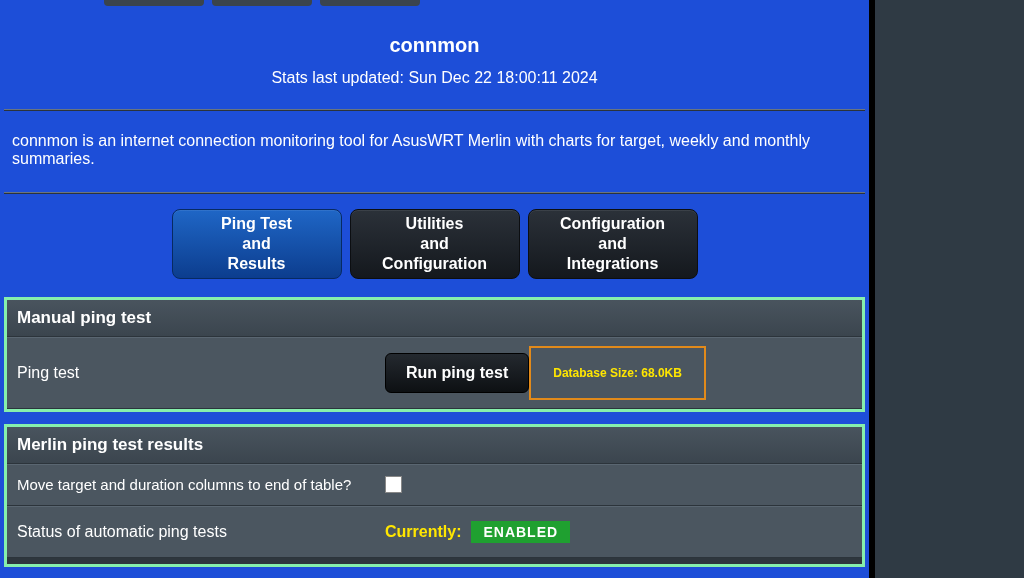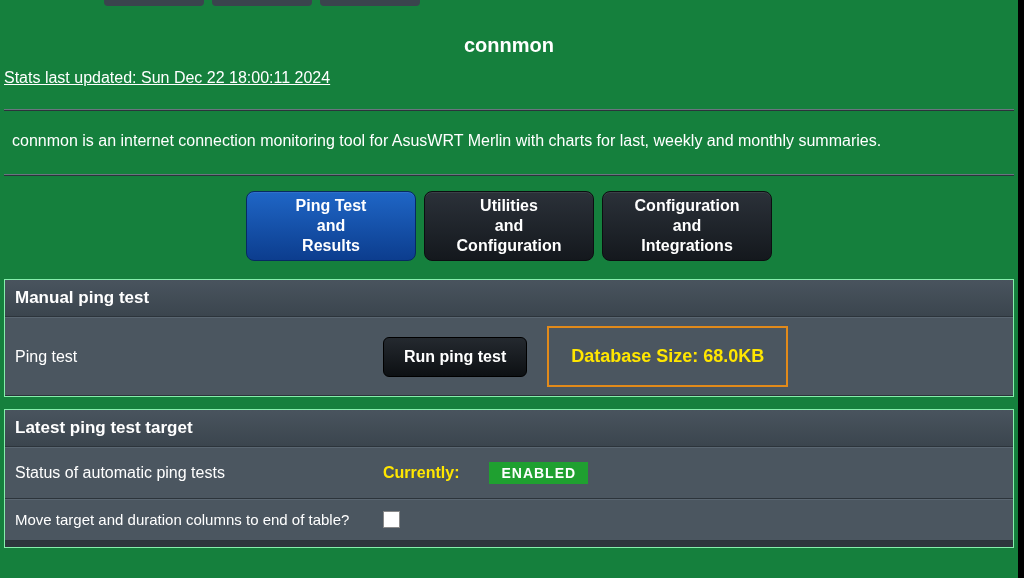--- a/index.html
+++ b/index.html
@@ -4,43 +4,43 @@
 <style>
   * { box-sizing: border-box; margin: 0; padding: 0; }
   html, body {
     width: 1024px; height: 578px;
     background: #2f3a44; color: #fff;
     font-family: Arial, Helvetica, sans-serif;
     font-size: 15px;
     overflow: hidden;
   }
   .frame {
-    width: 1024px; height: 578px;
-    background: #15803d;
+    width: 875px; height: 578px;
+    background: #1d4ed8;
     border-right: 6px solid #000;
     padding: 0 4px;
     overflow: hidden;
   }
   .tabstub-row {
     display: flex; gap: 8px;
     margin: 0 0 4px 0;
     height: 6px;
   }
   .tabstub { width: 100px; height:6px; background:#3a444d; border-radius:0 0 4px 4px;}
   .page-title {
     text-align: center;
     font-size: 20px; font-weight: bold;
     color:#fff;
     padding: 24px 0 8px 0;
   }
   .stats-line {
+    text-align: center;
     font-size: 16px;
     color:#ffffff;
     padding: 4px 0 16px 0;
-    text-decoration: underline;
   }
   .hr { height:1px; background:#6a7580; margin: 6px 0 10px 0; box-shadow: 0 1px 0 #2b333b;}
   .desc {
     font-size: 16px; color:#ffffff;
     padding: 12px 8px 18px 8px;
   }
   .tabbar {
     display:flex; gap:8px; justify-content:center;
     padding: 6px 0 12px 0;
   }
@@ -57,52 +57,52 @@
     box-shadow: inset 0 1px 0 rgba(255,255,255,0.08);
     cursor:pointer;
     padding: 0 6px;
     white-space: pre-line;
   }
   .tab.active {
     background: linear-gradient(#1f66c6, #0c3d8e);
     border-color:#072a63;
   }
   .panel {
-    border: 1px solid #86efac;
+    border: 3px solid #86efac;
     background:#4b5660;
     margin: 6px 0 12px 0;
   }
   .panel-head {
     background: linear-gradient(#49545e, #3b454e);
     padding: 8px 10px;
     font-weight:bold; font-size:17px;
     color:#fff;
     border-bottom:1px solid #2c343b;
   }
   .row {
     display:flex; align-items:center;
     border-top:1px solid #5a6671;
     border-bottom:1px solid #2c343b;
     background:#4b5660;
   }
   .row-label {
     width: 370px; padding: 16px 10px;
     font-size:16px; color:#fff;
   }
-  .row-body { flex:1; display:flex; align-items:center; gap:20px; padding: 8px 8px;}
+  .row-body { flex:1; display:flex; align-items:center; padding: 8px 8px;}
   .btn-run {
     background: linear-gradient(#24292f, #0d1013);
     color:#fff; font-weight:bold; font-size:16px;
     padding: 10px 20px; border-radius:6px;
     border:1px solid #000; cursor:pointer;
   }
   .dbsize-box {
     border: 2px solid #e28a1a;
     padding: 18px 22px;
-    color:#ffe600; font-weight:bold; font-size:18px;
+    color:#ffe600; font-weight:bold; font-size:12px;
   }
   .currently-label {
     color:#ffe600; font-weight:bold; font-size:16px; margin-right:10px;
   }
   .status-badge {
     background:#1fa030;
     padding:3px 12px;
     font-size:14px; font-weight:bold; letter-spacing:1px; color:#fff;
     display:inline-block;
   }
@@ -121,21 +121,21 @@
     <div class="tabstub" style="margin-left:100px"></div>
     <div class="tabstub"></div>
     <div class="tabstub"></div>
   </div>
 
   <div class="page-title">connmon</div>
   <div class="stats-line">Stats last updated: Sun Dec 22 18:00:11 2024</div>
 
   <div class="hr"></div>
 
-  <div class="desc">connmon is an internet connection monitoring tool for AsusWRT Merlin with charts for last, weekly and monthly summaries.</div>
+  <div class="desc">connmon is an internet connection monitoring tool for AsusWRT Merlin with charts for target, weekly and monthly summaries.</div>
 
   <div class="hr"></div>
 
   <div class="tabbar">
     <div class="tab active">Ping Test
 and
 Results</div>
     <div class="tab">Utilities
 and
 Configuration</div>
@@ -149,29 +149,29 @@
     <div class="row">
       <div class="row-label">Ping test</div>
       <div class="row-body">
         <button class="btn-run">Run ping test</button>
         <div class="dbsize-box">Database Size: 68.0KB</div>
       </div>
     </div>
   </div>
 
   <div class="panel">
-    <div class="panel-head">Latest ping test target</div>
+    <div class="panel-head">Merlin ping test results</div>
+    <div class="row">
+      <div class="small-label">Move target and duration columns to end of table?</div>
+      <div class="row-body">
+        <span class="checkbox"></span>
+      </div>
+    </div>
     <div class="row">
       <div class="row-label">Status of automatic ping tests</div>
       <div class="row-body">
         <span class="currently-label">Currently:</span>
         <span class="status-badge">ENABLED</span>
       </div>
     </div>
-    <div class="row">
-      <div class="small-label">Move target and duration columns to end of table?</div>
-      <div class="row-body">
-        <span class="checkbox"></span>
-      </div>
-    </div>
     <div class="panel-bottom-strip"></div>
   </div>
 </div>
 
 </body></html>

